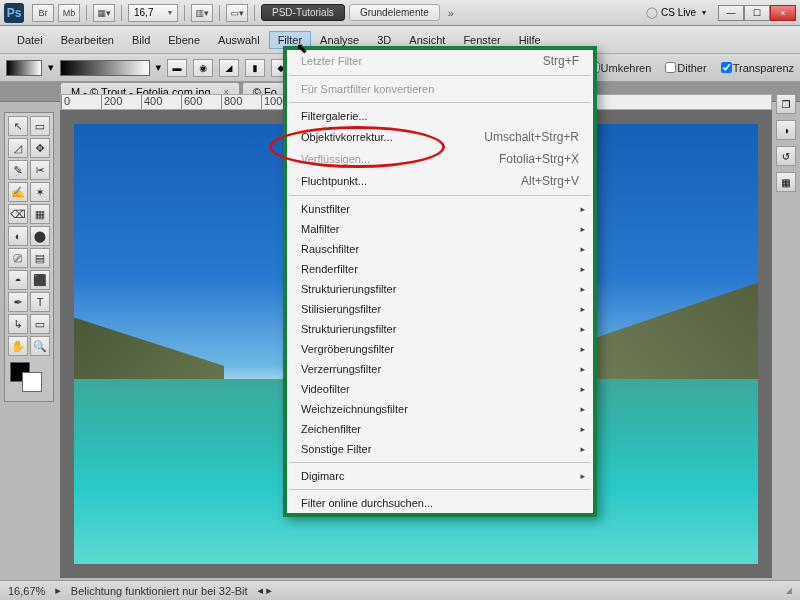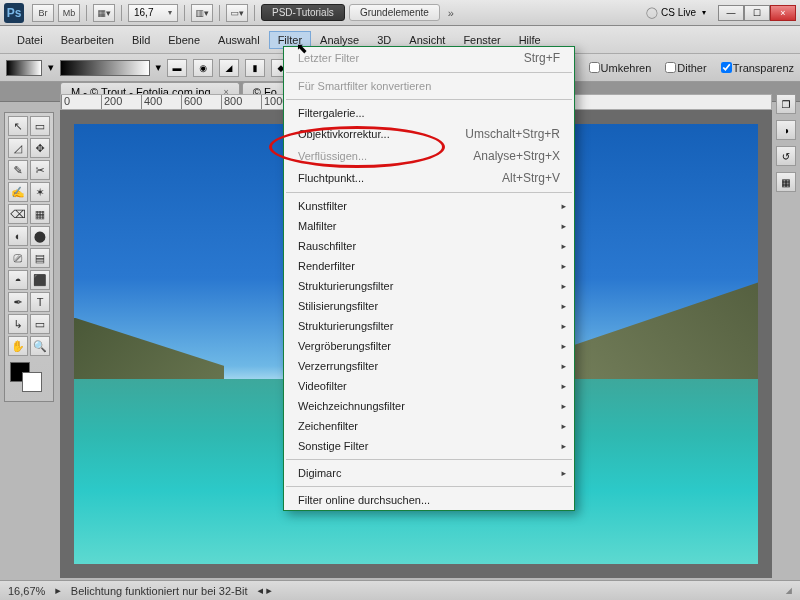--- a/index.html
+++ b/index.html
@@ -50,21 +50,21 @@
 
 
 .canvas-area { position:absolute; left:60px; top:110px; right:28px; bottom:22px; background:#6a6a6a; overflow:hidden;}
 .photo { position:absolute; left:14px; top:14px; right:14px; bottom:14px; }
 .sky { position:absolute; inset:0; background:linear-gradient(#1560b8 0%,#2a78d0 35%,#6eb8e6 55%,#9fd4ee 58%);}
 .sea { position:absolute; left:0; right:0; top:58%; bottom:0; background:linear-gradient(#3da89c 0%,#2fb8b0 30%,#2cc9c8 60%,#5dd9d0 100%);}
 .land-l { position:absolute; left:0; top:44%; width:22%; height:22%; background:linear-gradient(135deg,#4a5838,#6b7852); clip-path:polygon(0 0,100% 50%,100% 100%,0 100%);}
 .land-r { position:absolute; right:0; top:36%; width:34%; height:30%; background:linear-gradient(225deg,#556040,#7a8560); clip-path:polygon(0 60%,100% 0,100% 100%,0 100%);}
 
 
-.dropdown { position:absolute; left:283px; top:46px; width:292px; background:#f4f4f4; border:1px solid #15803d; box-shadow:4px 4px 10px rgba(0,0,0,.35); z-index:100;}
+.dropdown { position:absolute; left:283px; top:46px; width:314px; background:#f4f4f4; border:4px solid #15803d; box-shadow:4px 4px 10px rgba(0,0,0,.35); z-index:100;}
 .dd-item { padding:4px 14px; display:flex; align-items:center; color:#222; position:relative;}
 .dd-item.disabled { color:#999;}
 .dd-shortcut { margin-left:auto; color:#666; font-size:12px;}
 .dd-item.has-sub::after { content:"▸"; position:absolute; right:8px; font-size:9px; color:#444;}
 .dd-sep { height:1px; background:#c4c4c4; margin:3px 2px;}
 
 
 .highlight { position:absolute; left:269px; top:126px; width:176px; height:42px; border:3px solid #d81010; border-radius:50%; z-index:110; pointer-events:none;}
 
 
@@ -236,21 +236,21 @@
     <div class="dd-sep"></div>
     <div class="dd-item">
       <span>Filtergalerie...</span>
     </div>
     <div class="dd-item">
       <span>Objektivkorrektur...</span>
       <span class="dd-shortcut">Umschalt+Strg+R</span>
     </div>
     <div class="dd-item disabled">
       <span>Verflüssigen...</span>
-      <span class="dd-shortcut">Analyse+Strg+X</span>
+      <span class="dd-shortcut">Fotolia+Strg+X</span>
     </div>
     <div class="dd-item">
       <span>Fluchtpunkt...</span>
       <span class="dd-shortcut">Alt+Strg+V</span>
     </div>
     <div class="dd-sep"></div>
     <div class="dd-item has-sub">
       <span>Kunstfilter</span>
     </div>
     <div class="dd-item has-sub">

